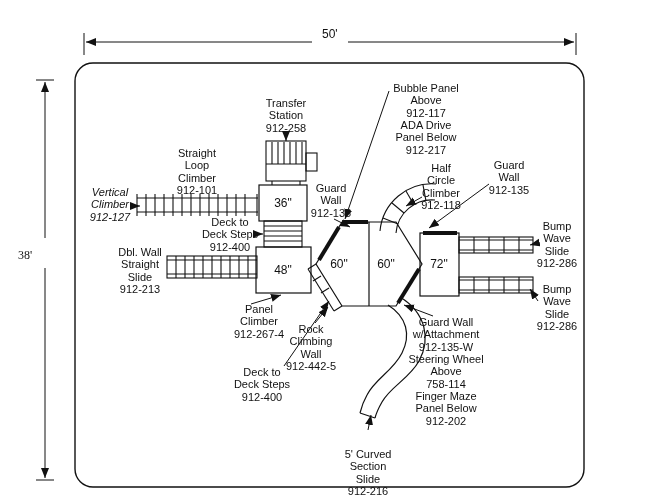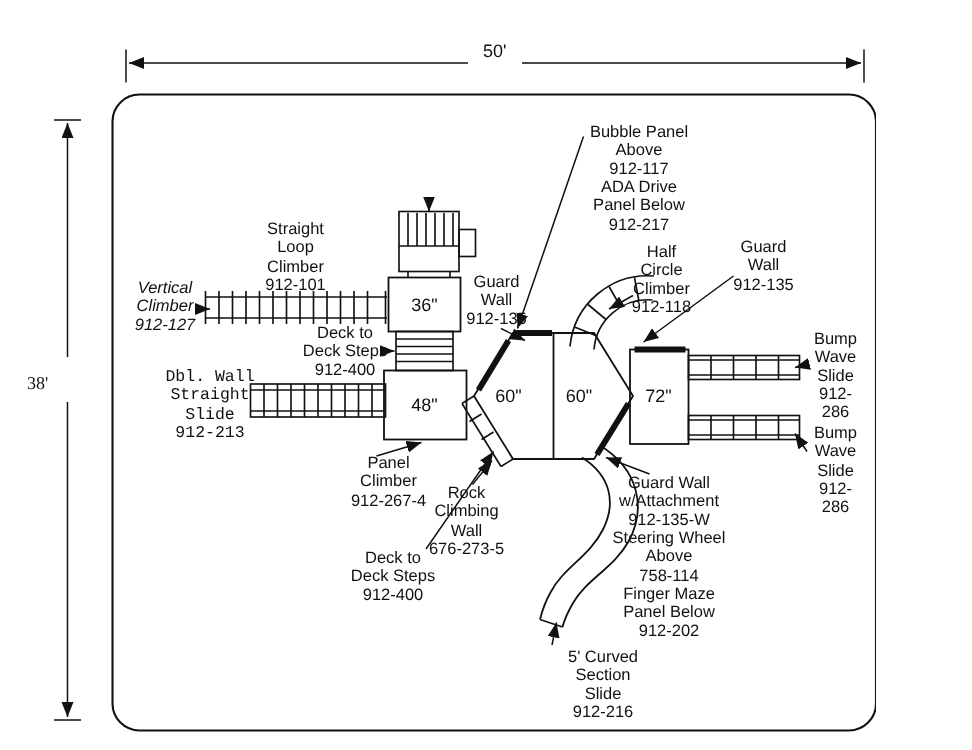--- a/index.html
+++ b/index.html
@@ -1,16 +1,16 @@
 <!DOCTYPE html>
 <html><head>
 <meta charset="utf-8">
 <style>
   html,body{margin:0;padding:0;background:#ffffff;}
-  #stage{position:relative;width:584px;height:500px;background:#ffffff;
+  #stage{position:relative;width:648px;height:500px;background:#ffffff;
          font-family:"Liberation Sans", sans-serif;color:#111;overflow:hidden;}
   #drawing{position:absolute;left:0;top:0;}
   .lbl{position:absolute;transform:translateX(-50%);text-align:center;
        font-size:11px;line-height:1.12;white-space:pre-line;color:#111;}
   .deck-lbl{position:absolute;transform:translate(-50%,-50%);font-size:12px;
             color:#111;white-space:nowrap;}
   .dim-lbl{position:absolute;font-size:12px;color:#111;}
 </style>
 </head>
 <body>
@@ -176,40 +176,43 @@
 
   <div class="dim-lbl" style="left:322px;top:27px;">50'</div>
   <div class="dim-lbl" style="left:18px;top:248px;font-family:Liberation Serif, serif;">38'</div>
 
   <div class="deck-lbl" style="left:283px;top:203px;">36"</div>
   <div class="deck-lbl" style="left:283px;top:270px;">48"</div>
   <div class="deck-lbl" style="left:339px;top:264px;">60"</div>
   <div class="deck-lbl" style="left:386px;top:264px;">60"</div>
   <div class="deck-lbl" style="left:439px;top:264px;">72"</div>
 
+  <div class="lbl" style="left:286px;top:97px;">Transfer
+Station
+912-258</div>
   <div class="lbl" style="left:197px;top:147px;">Straight
 Loop
 Climber
 912-101</div>
   <div class="lbl" style="left:110px;top:186px;font-style:italic;">Vertical
 Climber
 912-127</div>
   <div class="lbl" style="left:331px;top:182px;">Guard
 Wall
 912-135</div>
   <div class="lbl" style="left:426px;top:82px;text-align:center;">Bubble Panel
 Above
 912-117
 ADA Drive
 Panel Below
 912-217</div>
   <div class="lbl" style="left:230px;top:216px;">Deck to
 Deck Steps
 912-400</div>
-  <div class="lbl" style="left:140px;top:246px;font-family:Liberation Mono, monospace;">Dbl. Wall
+  <div class="lbl" style="left:140px;top:246px;">Dbl. Wall
 Straight
 Slide
 912-213</div>
   <div class="lbl" style="left:259px;top:303px;">Panel
 Climber
 912-267-4</div>
   <div class="lbl" style="left:441px;top:162px;">Half
 Circle
 Climber
 912-118</div>
@@ -220,31 +223,31 @@
 Wave
 Slide
 912-286</div>
   <div class="lbl" style="left:557px;top:283px;">Bump
 Wave
 Slide
 912-286</div>
   <div class="lbl" style="left:311px;top:323px;">Rock
 Climbing
 Wall
-676-273-5</div>
+912-442-5</div>
   <div class="lbl" style="left:446px;top:316px;">Guard Wall
 w/Attachment
 912-135-W
 Steering Wheel
 Above
 758-114
 Finger Maze
 Panel Below
 912-202</div>
   <div class="lbl" style="left:262px;top:366px;">Deck to
 Deck Steps
 912-400</div>
-  <div class="lbl" style="left:368px;top:432px;margin-left:34px;">5' Curved
+  <div class="lbl" style="left:368px;top:448px;">5' Curved
 Section
 Slide
 912-216</div>
 
 </div>
 
 </body></html>

